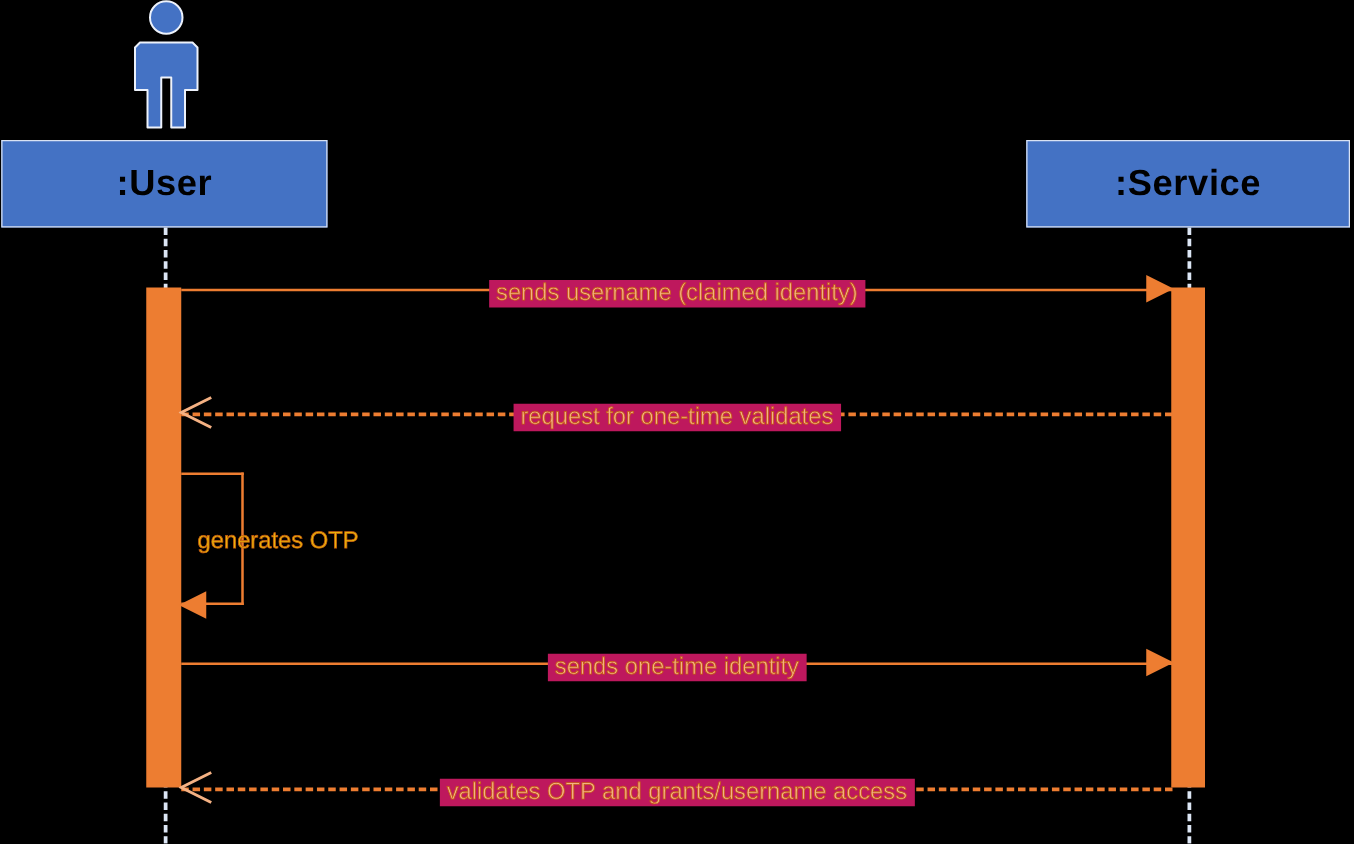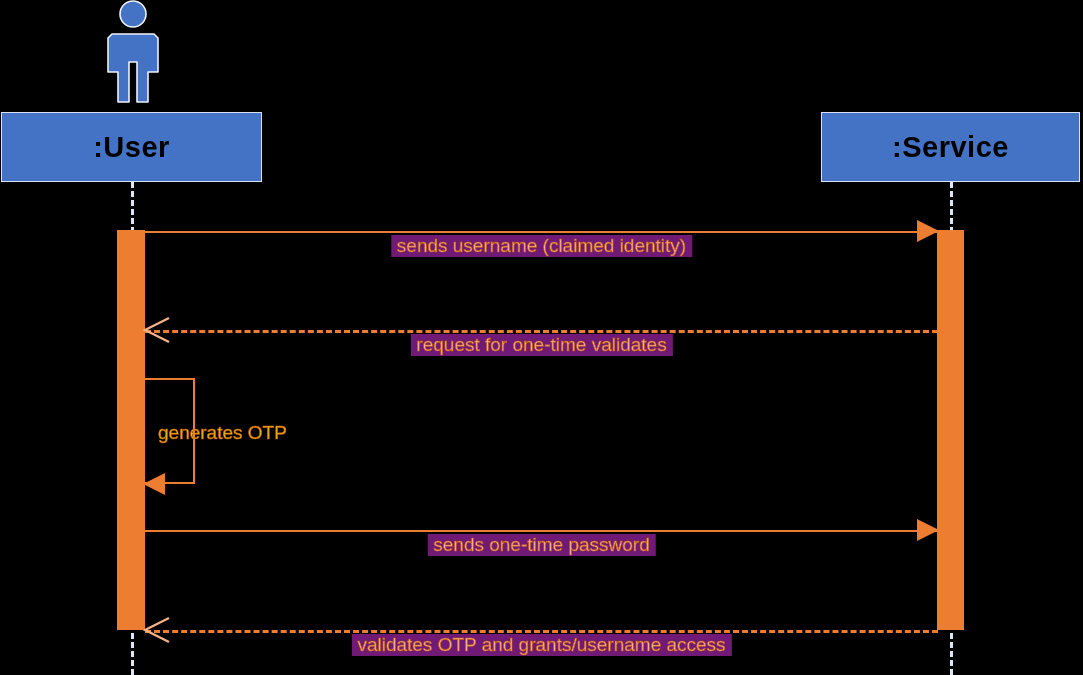--- a/index.html
+++ b/index.html
@@ -77,23 +77,23 @@
     height: 0;
     border-top: 2px solid #ED7D31;
   }
   .message-line.dashed {
     border-top: 3px dashed #ED7D31;
   }
   .message-label {
     position: absolute;
     left: 50%;
     transform: translate(-50%, -50%);
-    top: 15px;
+    top: 4px;
     padding: 0 6px;
-    background: #701a75;
+    background: #be185d;
     color: #F4B183;
     font-size: 19px;
     white-space: nowrap;
     -webkit-text-stroke: 0.6px #C55A11;
   }
 
   
   .arrowhead-filled-right {
     position: absolute;
     right: -1px;
@@ -199,21 +199,21 @@
     <div class="seg-top"></div>
     <div class="seg-right"></div>
     <div class="seg-bottom"></div>
     <div class="self-arrowhead"></div>
   </div>
   <span id="self-message-label">generates OTP</span>
 
   <div class="message" style="left:145px; top:530px; width:793px;">
     <div class="message-line"></div>
     <div class="arrowhead-filled-right"></div>
-    <span class="message-label">sends one-time password</span>
+    <span class="message-label">sends one-time identity</span>
   </div>
 
   <div class="message" style="left:145px; top:630px; width:793px;">
     <div class="message-line dashed"></div>
     <div class="arrowhead-open-left">
       <svg width="28" height="28" viewBox="0 0 28 28" xmlns="http://www.w3.org/2000/svg">
         <path d="M26,2 L2,14 L26,26" fill="none" stroke="#F4B183" stroke-width="2.4"></path>
       </svg>
     </div>
     <span class="message-label">validates OTP and grants/username access</span>

